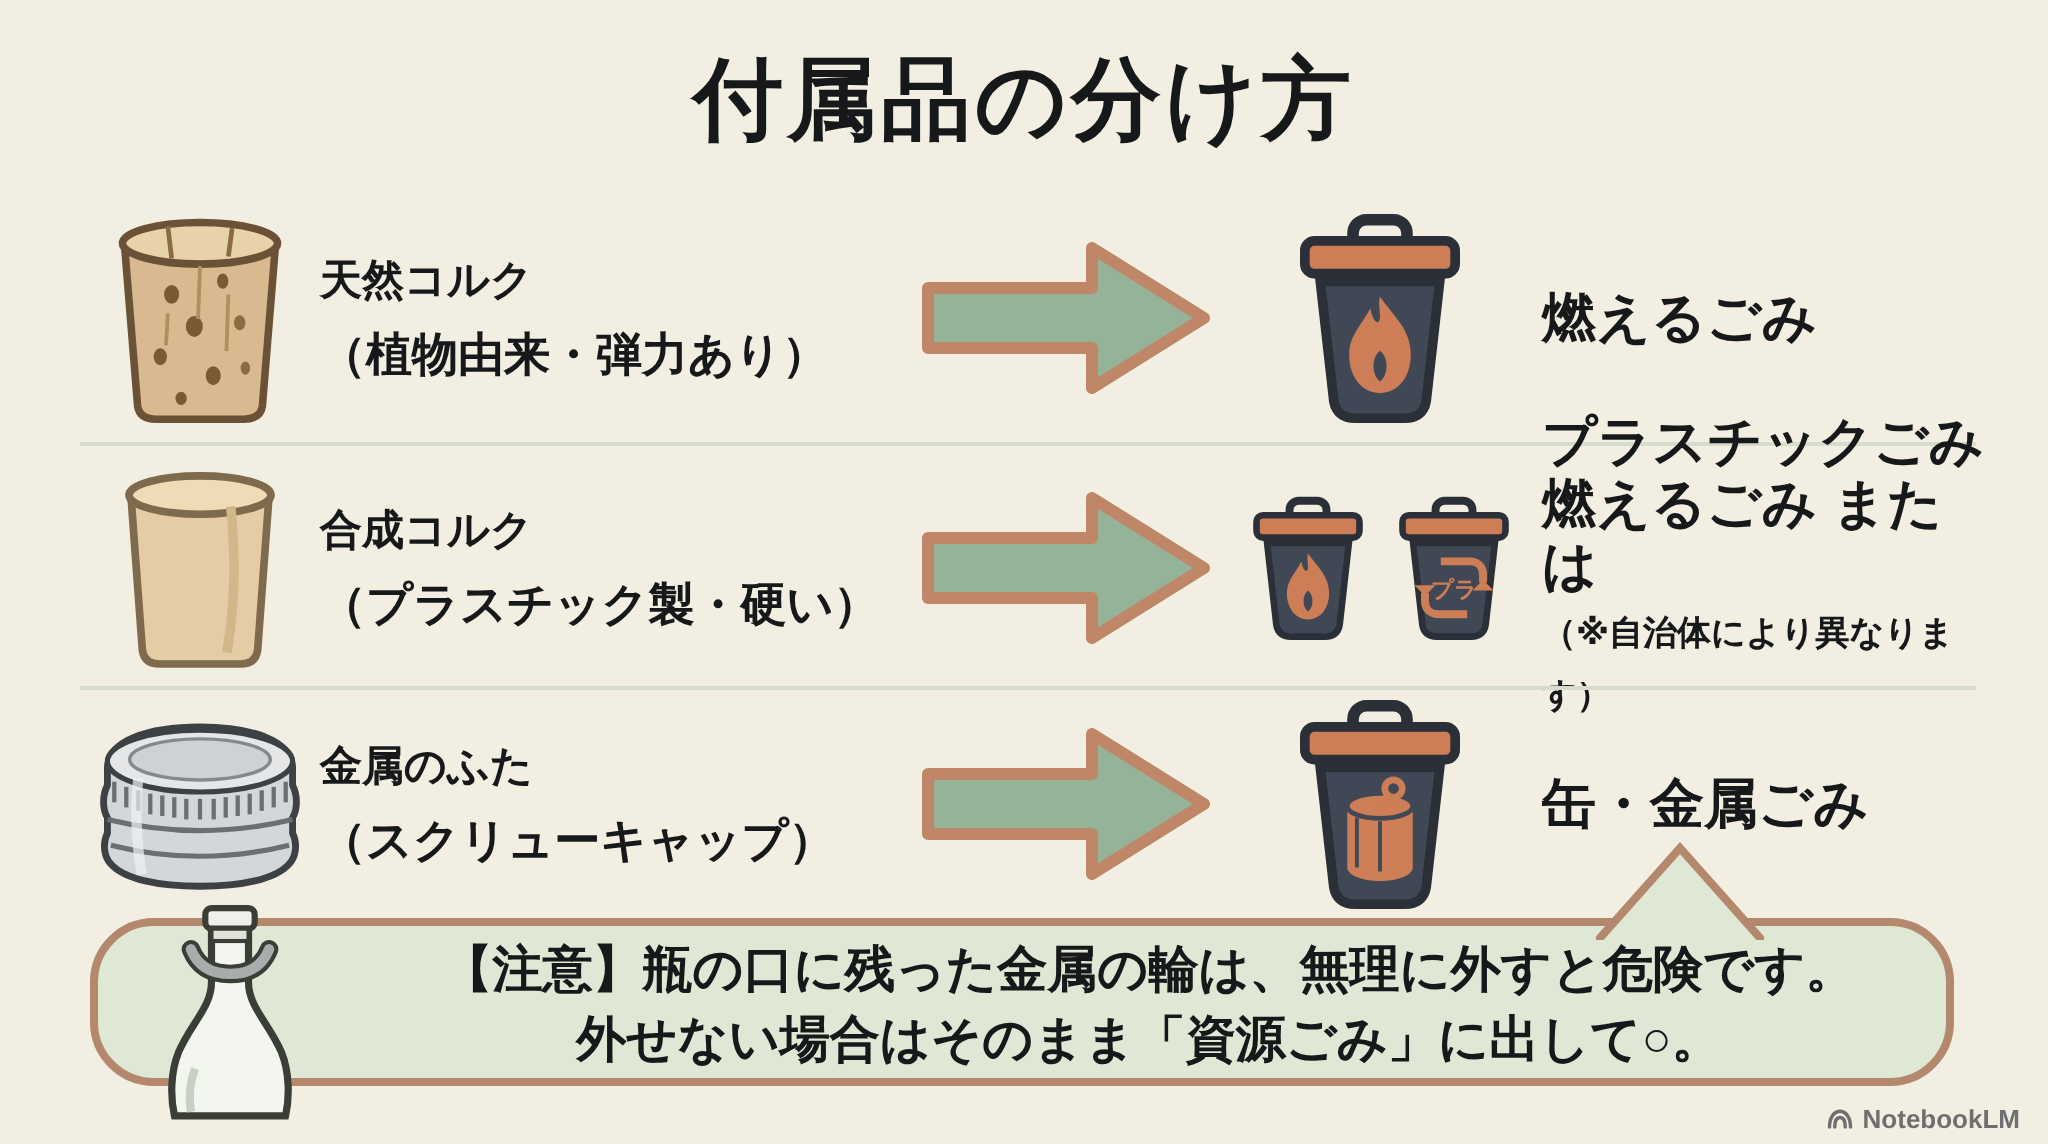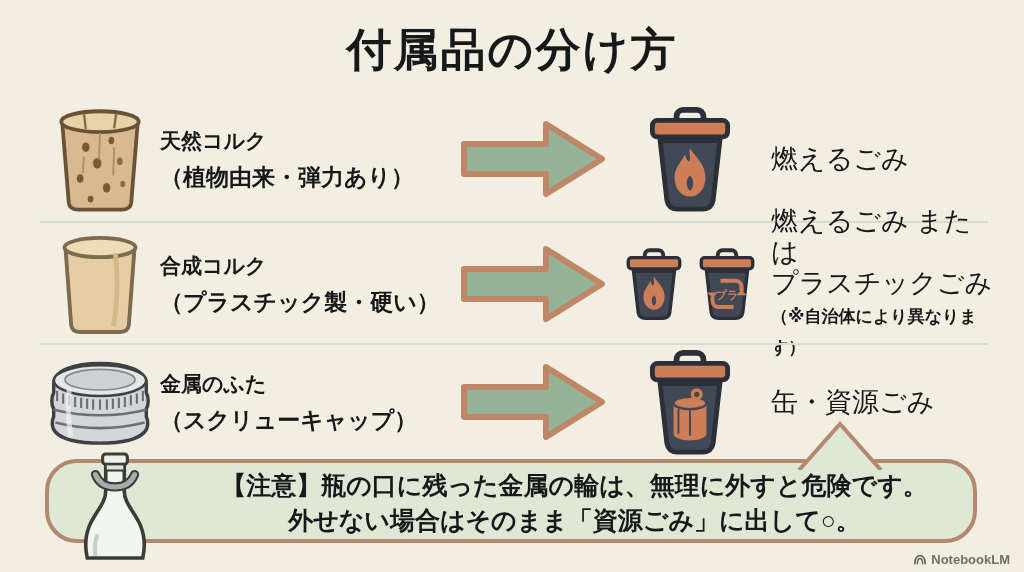--- a/index.html
+++ b/index.html
@@ -20,21 +20,21 @@
   #row1{top:98px;height:122px;}
   #row2{top:226px;height:116px;}
   #row3{top:346px;height:112px;}
   .cell-icon{width:120px;display:flex;justify-content:center;align-items:center;}
   .cell-label{width:290px;line-height:36px;}
   .cell-arrow{width:165px;display:flex;justify-content:center;align-items:center;}
   .cell-bins{width:150px;display:flex;gap:7px;justify-content:center;align-items:flex-end;}
   .cell-result{flex:1;padding-left:6px;line-height:31px;}
   .label-l1{font-size:21px;font-weight:800;}
   .label-l2{font-size:23px;font-weight:800;}
-  .result-l1{font-size:27px;font-weight:400;}
+  .result-l1{font-size:27px;font-weight:700;}
   .result-note{font-size:17px;font-weight:800;margin-top:2px;}
   .divider{position:absolute;left:40px;right:36px;height:2px;background:var(--divider,#d8dccd);}
   #divider1{top:221px;}
   #divider2{top:343px;}
   .arrow-shape{display:block;}
   .arrow-shape polygon{fill:var(--arrow-fill,#95b497);stroke:var(--arrow-stroke,#bf8767);stroke-width:6;stroke-linejoin:round;}
   .bin-handle{fill:none;stroke:var(--bin-outline,#2b2f38);stroke-width:6;}
   .bin-lid{fill:var(--bin-accent,#cd7e57);stroke:var(--bin-outline,#2b2f38);stroke-width:5;}
   .bin-body{fill:var(--bin-body,#414855);stroke:var(--bin-outline,#2b2f38);stroke-width:5;}
   .bin-glyph{fill:var(--bin-accent,#cd7e57);}
@@ -139,22 +139,22 @@
         <rect class="bin-lid" x="11" y="15" width="78" height="17" rx="5"></rect>
         <path class="bin-body" d="M19,36 L81,36 L74,98 C73,104 69,107 63,107 L37,107 C31,107 27,104 26,98 Z"></path>
         <path class="bin-glyph-stroke" d="M40,50 L62,50 C68,50 72,54 72,60 L72,66" stroke-width="6"></path>
         <path class="bin-glyph-stroke" d="M60,90 L38,90 C32,90 28,86 28,80 L28,74" stroke-width="6"></path>
         <polygon class="bin-glyph" points="72,64 64,72 80,72"></polygon>
         <polygon class="bin-glyph" points="28,76 20,68 36,68"></polygon>
         <text class="pla-text" x="50" y="77" text-anchor="middle">プラ</text>
       </svg>
     </div>
     <div class="cell-result">
+      <div class="result-l1">プラスチックごみ</div>
       <div class="result-l1">燃えるごみ または</div>
-      <div class="result-l1">プラスチックごみ</div>
       <div class="result-note">（※自治体により異なります）</div>
     </div>
   </div>
 
   <div class="divider" id="divider2"></div>
 
   <div class="row" id="row3">
     <div class="cell-icon">
       <svg width="122" height="96" viewBox="0 0 140 110">
         <path d="M16,34 C16,18 40,10 70,10 C100,10 124,18 124,34 L124,44 C127,50 127,58 124,63 L124,72 C127,78 126,86 122,90 C114,99 94,103 70,103 C46,103 26,99 18,90 C14,86 13,78 16,72 L16,63 C13,58 13,50 16,44 Z" fill="#d4d7d9" stroke="#3e4144" stroke-width="4"></path>
@@ -197,21 +197,21 @@
         <rect class="bin-lid" x="11" y="15" width="78" height="17" rx="5"></rect>
         <path class="bin-body" d="M19,36 L81,36 L74,98 C73,104 69,107 63,107 L37,107 C31,107 27,104 26,98 Z"></path>
         <path class="bin-glyph" d="M33,56 L67,56 L67,88 C67,92 59,95 50,95 C41,95 33,92 33,88 Z"></path>
         <ellipse class="bin-glyph" cx="50" cy="56" rx="17" ry="6.5" stroke="var(--bin-body,#414855)" stroke-width="2.5"></ellipse>
         <circle cx="57" cy="47" r="4.5" fill="none" stroke="var(--bin-accent,#cd7e57)" stroke-width="3.5"></circle>
         <line x1="50" y1="54" x2="55" y2="50" stroke="var(--bin-accent,#cd7e57)" stroke-width="3.5"></line>
         <path d="M38,62 L38,88 M50,64 L50,90" stroke="var(--bin-body,#414855)" stroke-width="2" fill="none"></path>
       </svg>
     </div>
     <div class="cell-result">
-      <div class="result-l1">缶・資源ごみ</div>
+      <div class="result-l1">缶・金属ごみ</div>
     </div>
   </div>
 
   <div class="note-box"></div>
   <svg class="note-tail" width="88" height="50" viewBox="0 0 88 50">
     <polygon class="tail-fill" points="6,49 44,4 82,49"></polygon>
     <path class="tail-stroke" d="M4,49 L44,4 L84,49"></path>
   </svg>
   <div class="note-text">
     <div>【注意】瓶の口に残った金属の輪は、無理に外すと危険です。</div>

